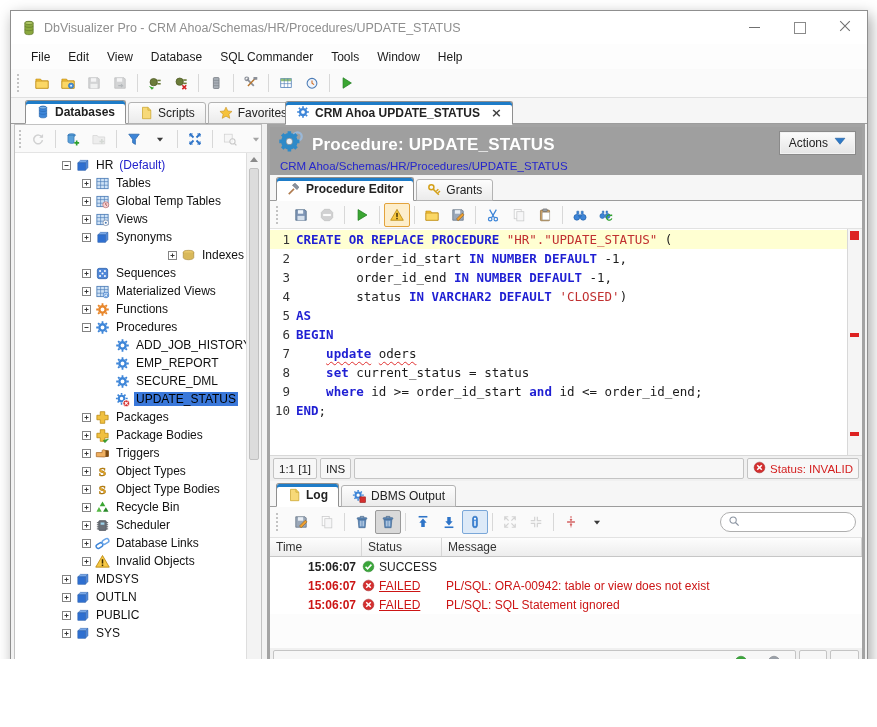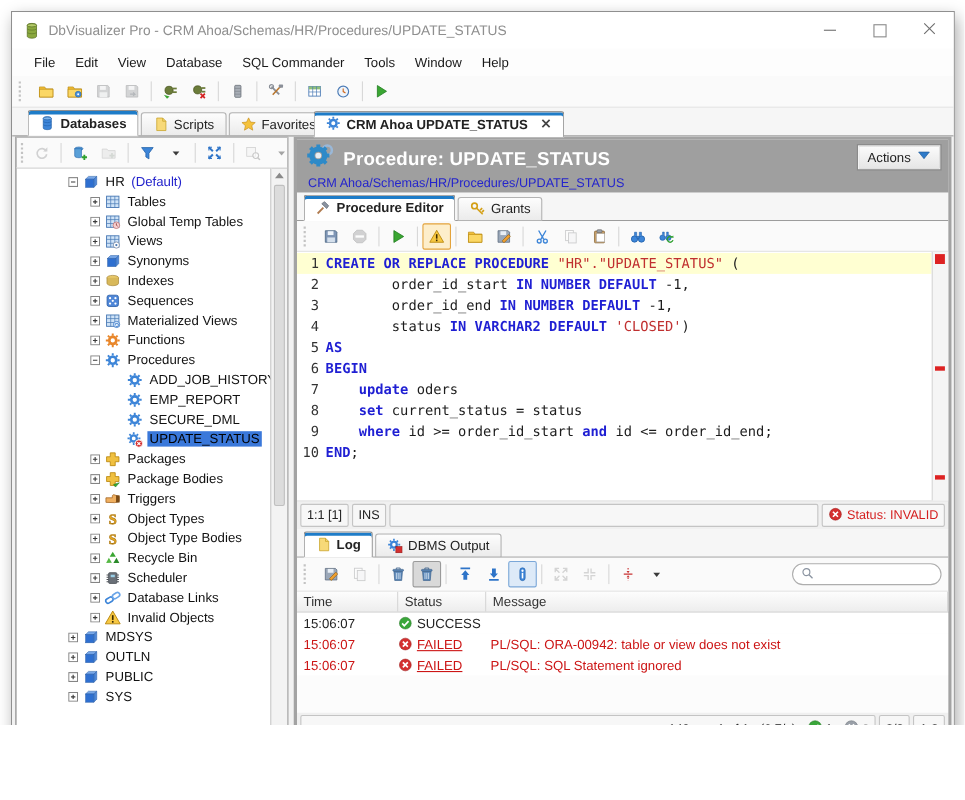--- a/index.html
+++ b/index.html
@@ -33,21 +33,21 @@
   
   .tabrow{height:25px;flex:none;background:#f6f6f6;border-bottom:1px solid #9c9c9c;position:relative;padding-left:14px;display:flex;align-items:flex-end;gap:2px;}
   .tab{height:20px;display:inline-flex;align-items:center;gap:5px;padding:0 10px;margin-bottom:-1px;
        border:1px solid #b3b3b3;border-radius:3px 3px 0 0;background:linear-gradient(#fdfdfd,#ebebeb);
        font-size:12px;color:#222;}
   .tab.active{background:#fff;font-weight:bold;height:22px;box-shadow:inset 0 3px 0 #1e7cc8;border-color:#8f8f8f;border-bottom-color:#fff;}
   .objecttab{position:absolute;left:274px;bottom:-1px;}
   .tabclose{margin-left:6px;color:#444;font-size:13px;line-height:10px;font-family:"DejaVu Sans",sans-serif;}
   
   .content{flex:1;display:flex;padding:0 2px 2px 3px;min-height:0;background:#f2f2f2;}
-  .leftpanel{width:246px;flex:none;display:flex;flex-direction:column;background:#404040;border:1px solid #c2c2c2;min-height:0;}
+  .leftpanel{width:246px;flex:none;display:flex;flex-direction:column;background:#1d4ed8;border:1px solid #c2c2c2;min-height:0;}
   .treetoolbar{height:27px;flex:none;background:#fafafa;border-bottom:1px solid #e4e4e4;padding-left:2px;}
   .treewrap{flex:1;display:flex;min-height:0;}
   .tree{flex:1;overflow:hidden;padding-top:3px;background:#fff;}
   .trow{height:18px;display:flex;align-items:center;white-space:nowrap;}
   .expander{width:9px;height:9px;flex:none;margin-right:4px;display:inline-flex;}
   .expander.none{visibility:hidden;}
   .ticon{width:15px;height:15px;flex:none;margin-right:4px;display:inline-flex;align-items:center;}
   .tlabel{padding:0 2px;color:#111;}
   .tlabel.sel{background:#3a78da;color:#000;}
   .tsuffix{color:#2323cc;margin-left:4px;}
@@ -72,38 +72,38 @@
   
   .codearea{height:226px;flex:none;display:flex;background:#fff;border-bottom:1px solid #d8d8d8;}
   .codelines{flex:1;overflow:hidden;font-family:"DejaVu Sans Mono",monospace;font-size:12.5px;padding-top:1px;}
   .cline{display:flex;line-height:19px;height:19px;}
   .cline.hl{background:#ffffd2;}
   .gut{width:20px;flex:none;text-align:right;padding-right:6px;color:#333;}
   .ctext{white-space:pre;}
   .ck{color:#1f1fd3;font-weight:bold;}
   .cs{color:#c03030;}
   .cp{color:#1c1c1c;}
-  .sq{text-decoration-style:wavy;text-decoration-color:#e03030;text-decoration-thickness:1px;text-underline-offset:3px;}
+  .sq{text-decoration:underline;text-decoration-style:wavy;text-decoration-color:#e03030;text-decoration-thickness:1px;text-underline-offset:3px;}
   .errstripe{width:14px;flex:none;background:#f5f5f5;border-left:1px solid #d8d8d8;position:relative;}
   .emark{position:absolute;left:2px;width:9px;background:#dd2222;}
   
   .edstatus{height:21px;flex:none;display:flex;gap:3px;align-items:stretch;background:#f0f0f0;padding:2px 3px;}
   .cell{border:1px solid #c4c4c4;background:#f7f7f7;border-radius:2px;padding:0 5px;font-size:11.5px;display:flex;align-items:center;gap:4px;white-space:nowrap;}
   .cell.grow{flex:1;}
   .invalid{color:#d41f1f;}
   
   .logtabs{height:25px;flex:none;background:#f6f6f6;border-bottom:1px solid #9c9c9c;display:flex;align-items:flex-end;padding-left:6px;gap:2px;}
   .logtoolbar{height:30px;flex:none;background:#fafafa;border-bottom:1px solid #e2e2e2;padding:0 6px 0 4px;}
   .search{margin-left:auto;width:120px;height:18px;border:1px solid #aeaeae;border-radius:10px;background:#fff;display:flex;align-items:center;padding:0 7px;gap:4px;}
   .search input{border:none;outline:none;flex:1;font-size:11px;min-width:0;background:transparent;font-family:"Liberation Sans",sans-serif;}
   .lthead{flex:none;display:grid;grid-template-columns:92px 80px 1fr;background:linear-gradient(#fdfdfd,#ededed);border-bottom:1px solid #c6c6c6;}
   .lthead span{padding:2px 6px;font-size:12px;color:#333;border-right:1px solid #d6d6d6;}
   .logrows{flex:1;min-height:0;background:#fcfcfc;overflow:hidden;}
   .lrow{display:grid;grid-template-columns:92px 80px 1fr;height:19px;align-items:center;font-size:12px;background:#fff;}
-  .lrow .time{font-weight:normal;padding:0 6px;}
+  .lrow .time{font-weight:bold;padding:0 6px;text-align:right;}
   .lrow .stat{display:flex;align-items:center;gap:4px;}
   .lrow .msg{padding:0 4px;}
   .lrow.fail{color:#cc1515;}
   .lrow.fail .stxt{text-decoration:underline;}
   .logfooter{height:25px;flex:none;display:flex;gap:3px;align-items:stretch;background:#f0f0f0;padding:2px 3px;}
   .lfmain{justify-content:flex-end;gap:10px;}
   .cnt{display:flex;align-items:center;gap:3px;}
   .cnt.dim{color:#9a9a9a;}
   
   .appstatus{height:18px;flex:none;display:flex;align-items:center;gap:3px;background:#f1f1f1;border-top:1px solid #cfcfcf;padding:1px 5px;}
@@ -417,21 +417,21 @@
                 </span>
                 <span class="ticon">
                   <svg width="15" height="15" viewBox="0 0 16 16">
                     <path d="M3 5.2l2.8-2.7h8l-2.8 2.7z" fill="#79a8e8" stroke="#2b5fa8" stroke-width=".5"></path>
                     <path d="M13.8 2.5v7.8l-2.8 2.9V5.2z" fill="#4f87d8" stroke="#2b5fa8" stroke-width=".5"></path>
                     <rect x="3" y="5.2" width="8" height="8" fill="#2e6fd0" stroke="#2b5fa8" stroke-width=".5"></rect>
                   </svg>
                 </span>
                 <span class="tlabel">Synonyms</span>
               </div>
-              <div class="trow" style="padding-left: 67px;">
+              <div class="trow" style="padding-left: 67px; justify-content: flex-end;">
                 <span class="expander">
                   <svg width="9" height="9">
                     <rect x="0.5" y="0.5" width="8" height="8" fill="#fff" stroke="#848484"></rect>
                     <line x1="2.5" y1="4.5" x2="6.5" y2="4.5" stroke="#3a3a3a"></line>
                     <line x1="4.5" y1="2.5" x2="4.5" y2="6.5" stroke="#3a3a3a"></line>
                   </svg>
                 </span>
                 <span class="ticon">
                   <svg width="15" height="15" viewBox="0 0 16 16">
                     <ellipse cx="8" cy="4.8" rx="5.6" ry="2.3" fill="#e8c86a" stroke="#a8883a" stroke-width=".7"></ellipse>

